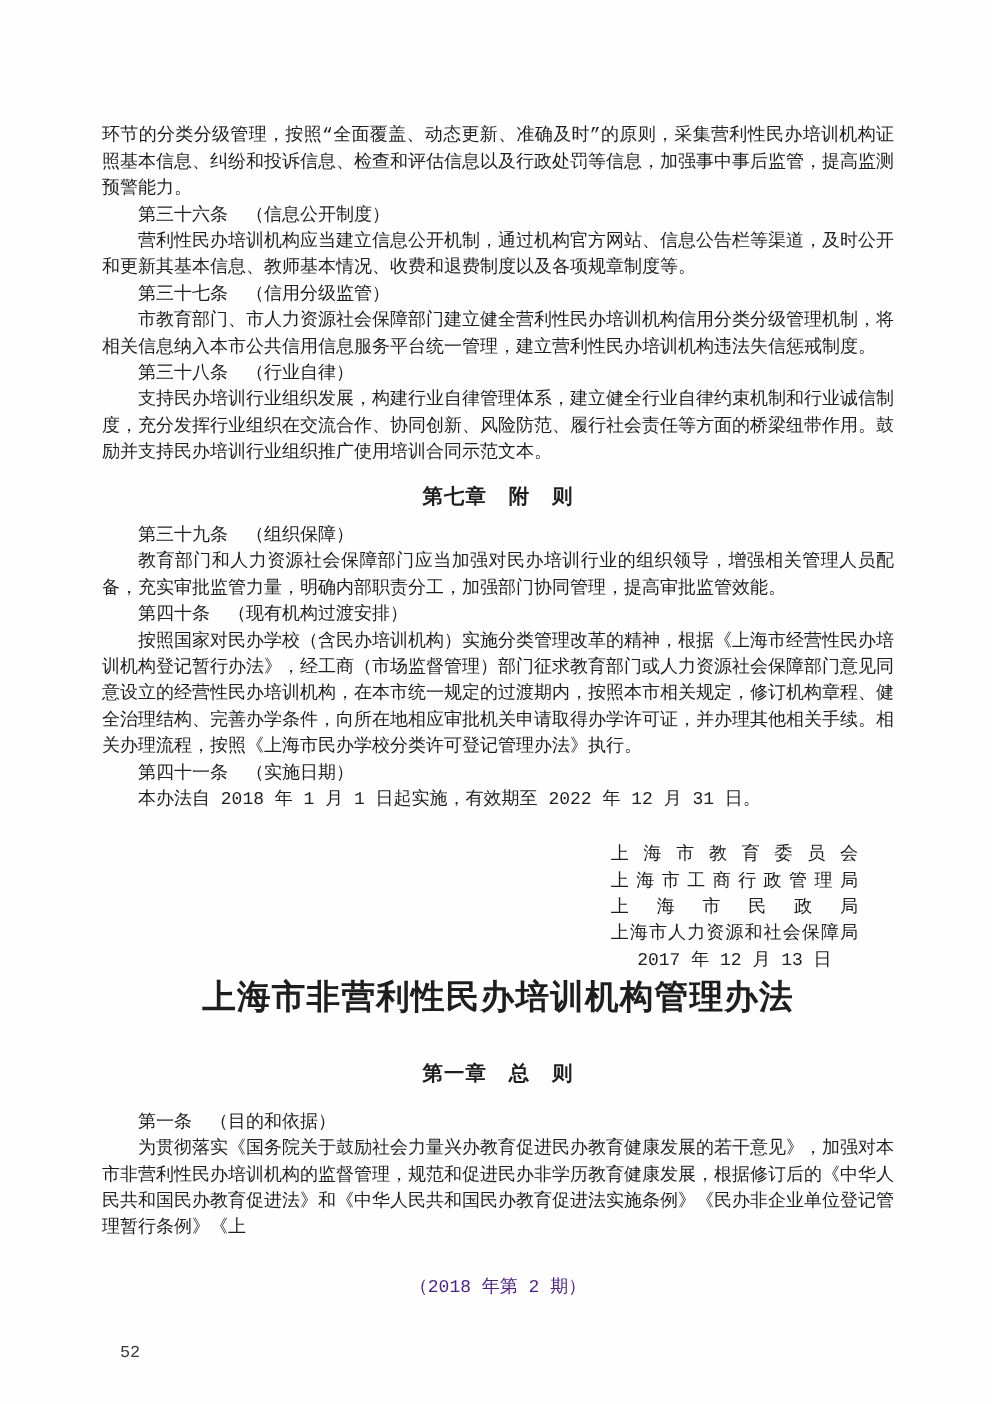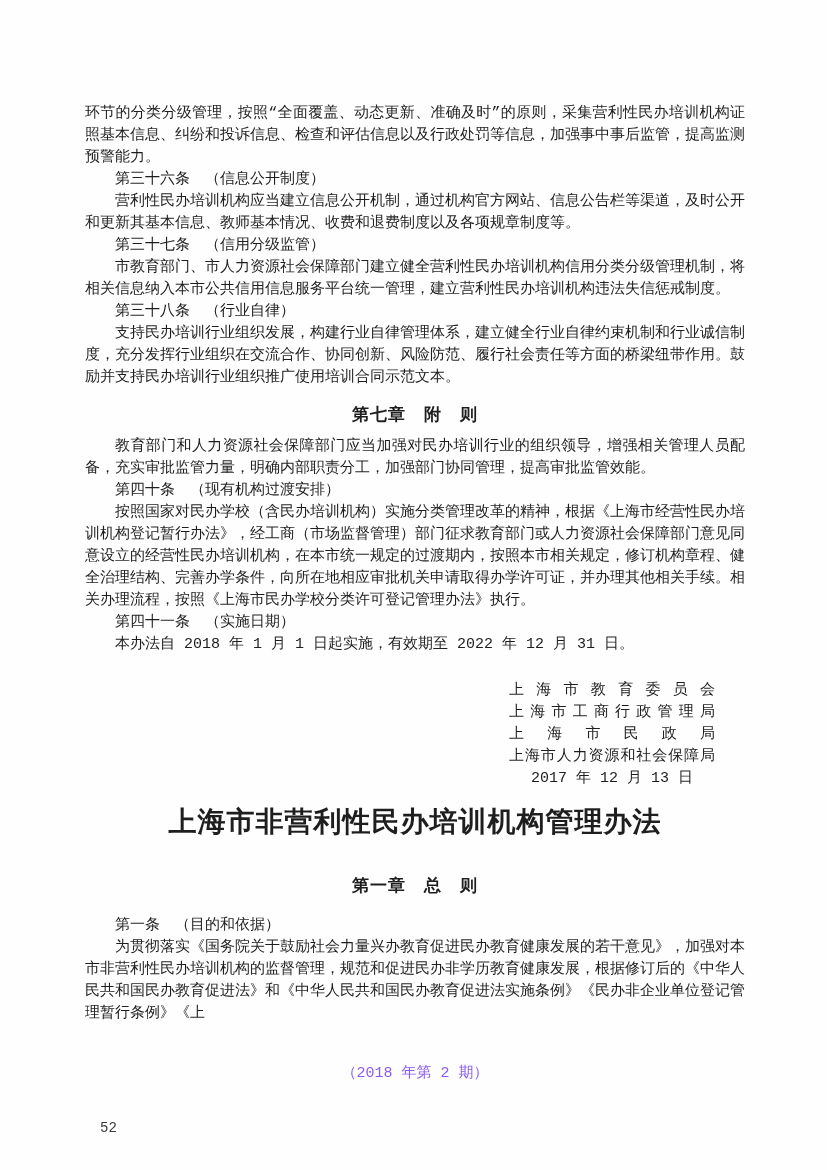--- a/index.html
+++ b/index.html
@@ -41,21 +41,21 @@
   }
   .sig-line {
     text-align: justify;
     text-align-last: justify;
   }
   .sig-date {
     text-align: center;
     line-height: 22px;
   }
   .doc-title {
-    margin-top: 15px;
+    margin-top: 3px;
     text-align: center;
     font-weight: bold;
     font-size: 28px;
     line-height: 38px;
     letter-spacing: 1px;
   }
   .chapter-first {
     text-align: center;
     font-weight: bold;
     font-size: 17px;
@@ -69,39 +69,40 @@
     font-size: 14px;
     color: #3a3a3a;
   }
   .footer-issue {
     position: absolute;
     left: 85px;
     top: 1063px;
     width: 660px;
     text-align: center;
     font-size: 15px;
-    color: #8b5cf6;
+    color: #4c1d95;
   }
 </style>
 </head>
 <body>
 
 <div class="page">
 
   <div class="flow">
 
     <div>
         <div class="blk continuation">环节的分类分级管理，按照“全面覆盖、动态更新、准确及时”的原则，采集营利性民办培训机构证照基本信息、纠纷和投诉信息、检查和评估信息以及行政处罚等信息，加强事中事后监管，提高监测预警能力。</div>
         <div class="blk article">第三十六条　（信息公开制度）</div>
         <div class="blk paragraph">营利性民办培训机构应当建立信息公开机制，通过机构官方网站、信息公告栏等渠道，及时公开和更新其基本信息、教师基本情况、收费和退费制度以及各项规章制度等。</div>
         <div class="blk article">第三十七条　（信用分级监管）</div>
         <div class="blk paragraph">市教育部门、市人力资源社会保障部门建立健全营利性民办培训机构信用分类分级管理机制，将相关信息纳入本市公共信用信息服务平台统一管理，建立营利性民办培训机构违法失信惩戒制度。</div>
         <div class="blk article">第三十八条　（行业自律）</div>
         <div class="blk paragraph">支持民办培训行业组织发展，构建行业自律管理体系，建立健全行业自律约束机制和行业诚信制度，充分发挥行业组织在交流合作、协同创新、风险防范、履行社会责任等方面的桥梁纽带作用。鼓励并支持民办培训行业组织推广使用培训合同示范文本。</div>
         <div class="blk chapter">第七章　附　则</div>
+        <div class="blk article">第三十九条　（组织保障）</div>
         <div class="blk paragraph">教育部门和人力资源社会保障部门应当加强对民办培训行业的组织领导，增强相关管理人员配备，充实审批监管力量，明确内部职责分工，加强部门协同管理，提高审批监管效能。</div>
         <div class="blk article">第四十条　（现有机构过渡安排）</div>
         <div class="blk paragraph">按照国家对民办学校（含民办培训机构）实施分类管理改革的精神，根据《上海市经营性民办培训机构登记暂行办法》，经工商（市场监督管理）部门征求教育部门或人力资源社会保障部门意见同意设立的经营性民办培训机构，在本市统一规定的过渡期内，按照本市相关规定，修订机构章程、健全治理结构、完善办学条件，向所在地相应审批机关申请取得办学许可证，并办理其他相关手续。相关办理流程，按照《上海市民办学校分类许可登记管理办法》执行。</div>
         <div class="blk article">第四十一条　（实施日期）</div>
         <div class="blk paragraph">本办法自 2018 年 1 月 1 日起实施，有效期至 2022 年 12 月 31 日。</div>
       </div>
 
     <div class="sig-block">
       <div>
           <div class="sig-line">上海市教育委员会</div>

